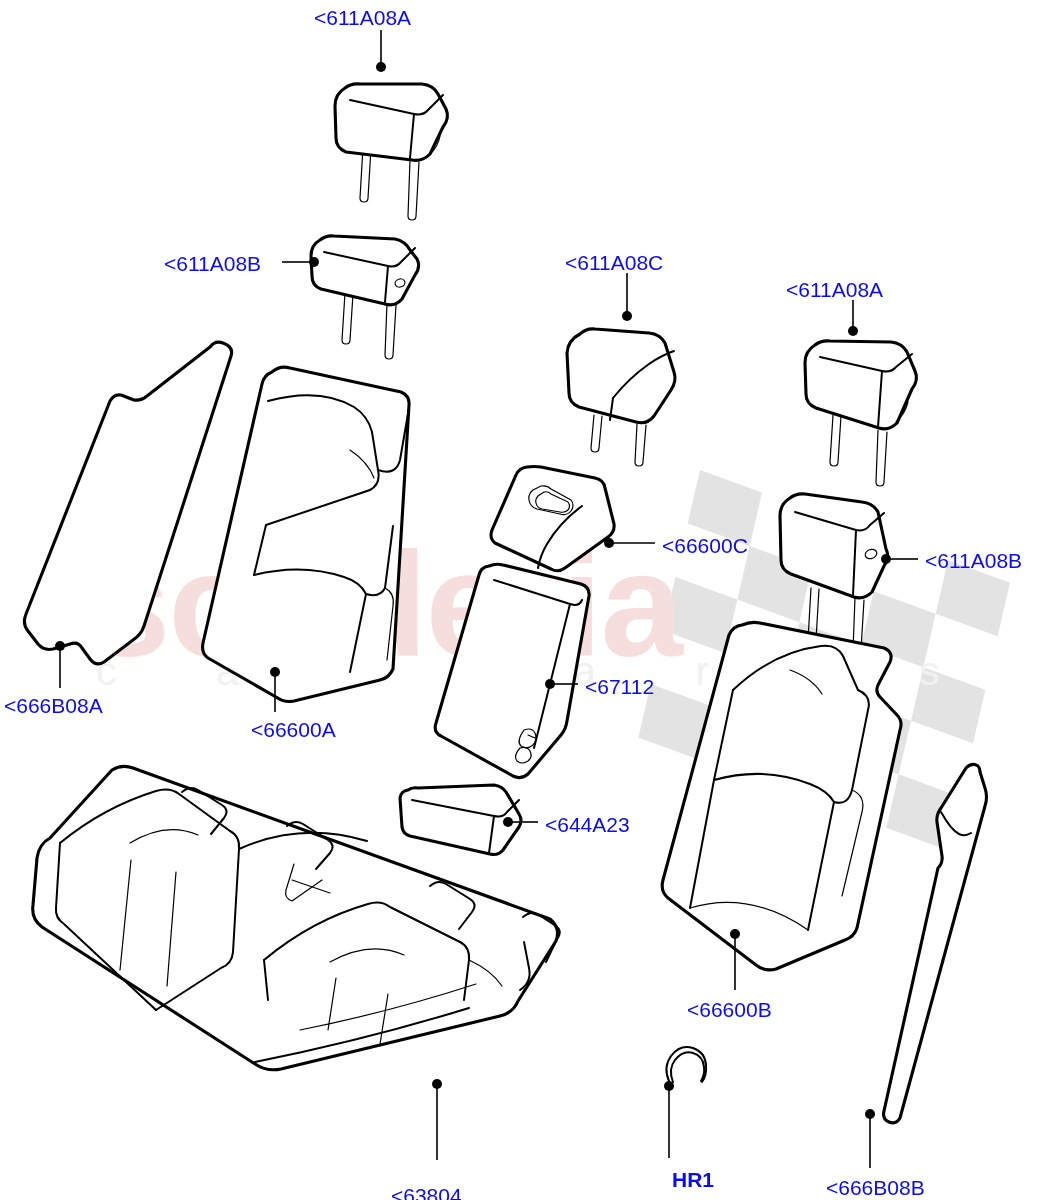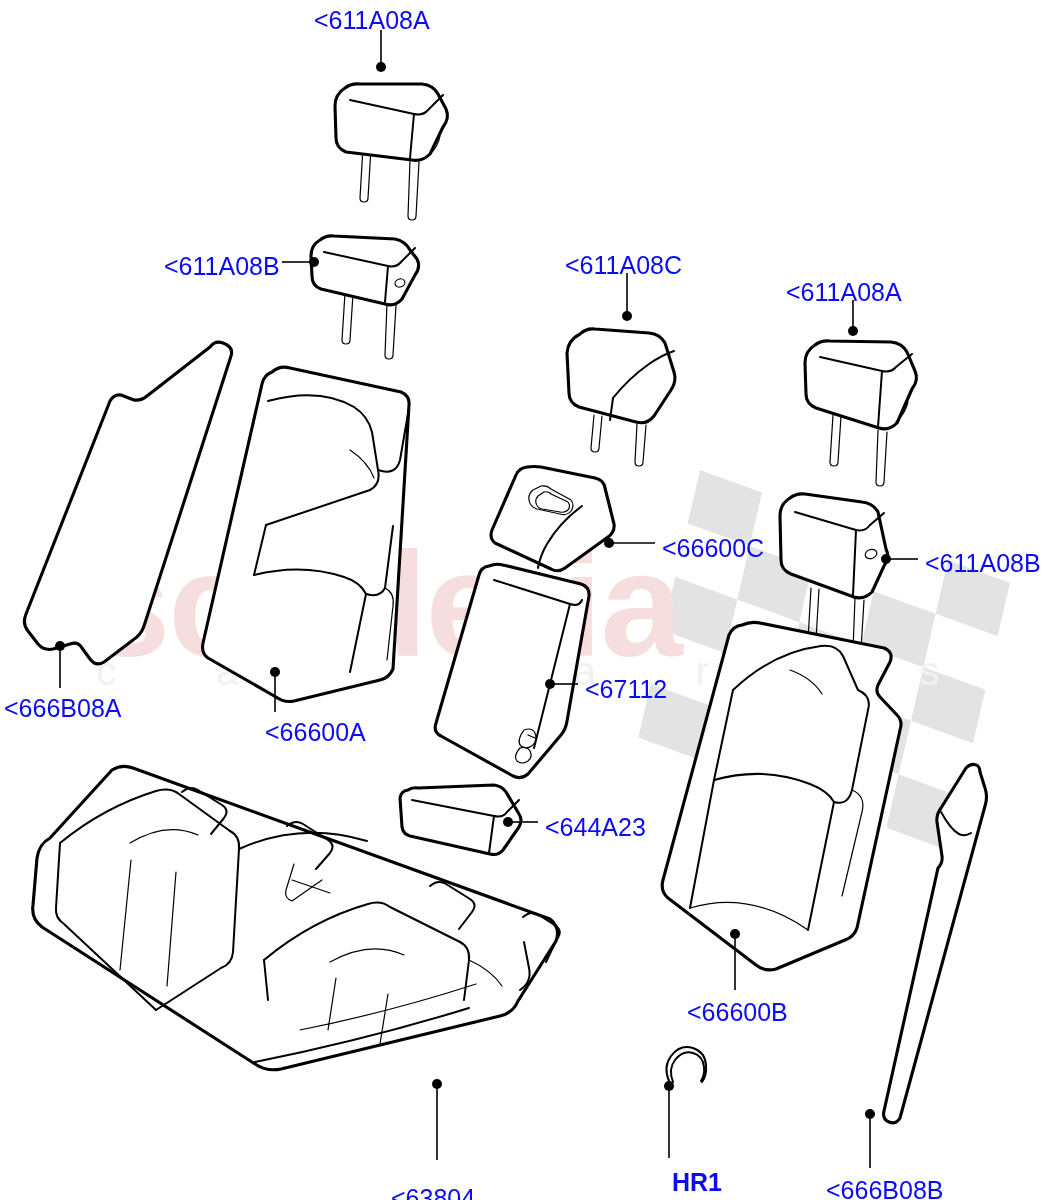--- a/index.html
+++ b/index.html
@@ -45,21 +45,21 @@
     letter-spacing: 44px;
     color: #f1f1f1;
     font-family: "Liberation Sans", sans-serif;
     user-select: none;
     pointer-events: none;
     white-space: nowrap;
   }
   .label {
     position: absolute;
     color: #0b0bf5;
-    font-size: 25px;
+    font-size: 21px;
     font-family: "Liberation Sans", sans-serif;
     white-space: nowrap;
     letter-spacing: 0px;
   }
   svg .ol { fill: none; stroke: #000000; stroke-linecap: round; stroke-linejoin: round; }
   svg .thick { stroke-width: 3.1; }
   svg .med   { stroke-width: 2.0; }
   svg .thin  { stroke-width: 1.2; }
   svg .lead  { stroke: #000000; stroke-width: 1.6; fill: none; }
   svg .dot   { fill: #000000; }
@@ -292,21 +292,21 @@
       <circle class="dot" cx="870" cy="1114" r="5"></circle>
     </g>
   </svg>
 
   <div class="label" style="left:314px;top:6px;">&lt;611A08A</div>
   <div class="label" style="left:164px;top:252px;">&lt;611A08B</div>
   <div class="label" style="left:565px;top:251px;">&lt;611A08C</div>
   <div class="label" style="left:786px;top:278px;">&lt;611A08A</div>
   <div class="label" style="left:925px;top:549px;">&lt;611A08B</div>
   <div class="label" style="left:662px;top:534px;">&lt;66600C</div>
-  <div class="label" style="left:265px;top:718px;">&lt;66600A</div>
+  <div class="label" style="left:251px;top:718px;">&lt;66600A</div>
   <div class="label" style="left:4px;top:694px;">&lt;666B08A</div>
   <div class="label" style="left:585px;top:675px;">&lt;67112</div>
   <div class="label" style="left:545px;top:813px;text-align:right;">&lt;644A23</div>
   <div class="label" style="left:391px;top:1168px;margin-top:16px;">&lt;63804</div>
   <div class="label" style="left:672px;top:1168px;font-weight:bold;">HR1</div>
   <div class="label" style="left:687px;top:998px;">&lt;66600B</div>
   <div class="label" style="left:812px;top:1176px;margin-left:14px;">&lt;666B08B</div>
 
 </div>
 

